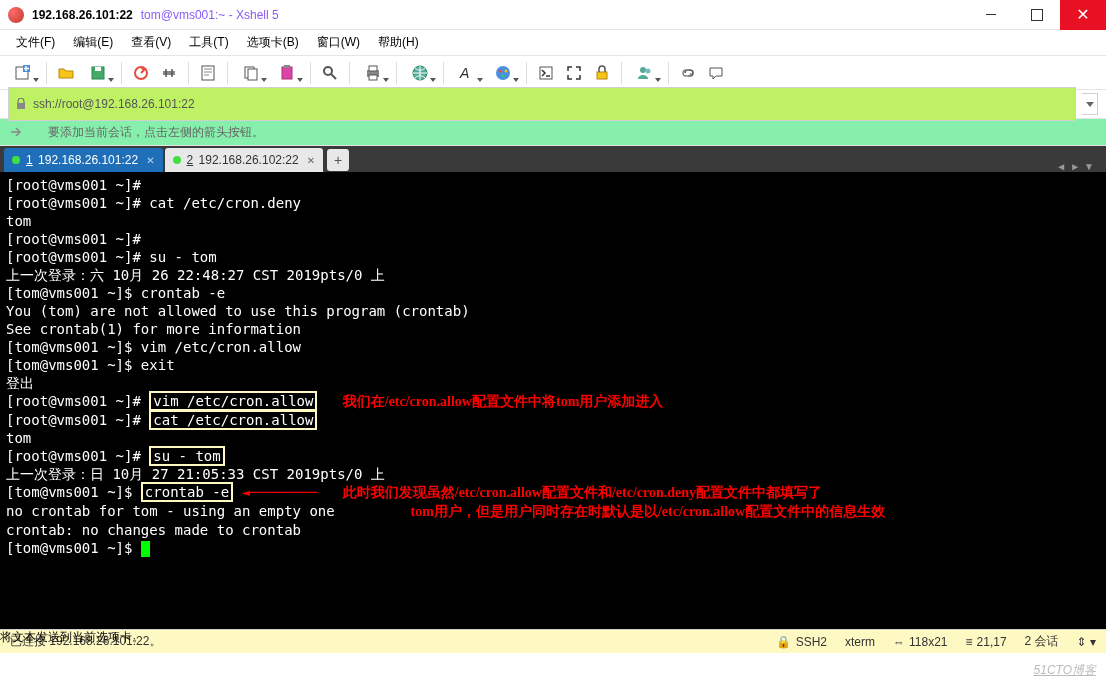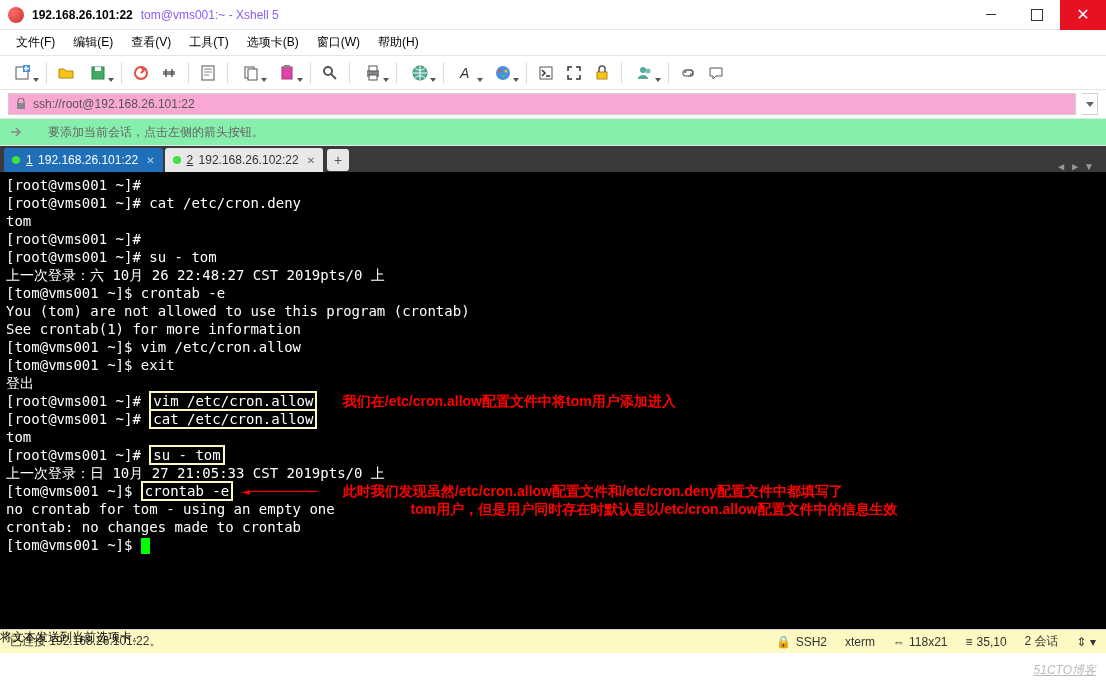--- a/index.html
+++ b/index.html
@@ -24,21 +24,21 @@
 
 .toolbar { height: 34px; display: flex; align-items: center; padding: 0 6px; gap: 2px; border-bottom: 1px solid #e5e5e5; }
 .toolbar .tb-btn { width: 26px; height: 26px; display: flex; align-items: center; justify-content: center; border-radius: 2px; position:relative; }
 .toolbar .tb-btn.wdd { width: 34px; }
 .toolbar .tb-btn .dd { position:absolute; right:1px; bottom:4px; width:0; height:0; border-left:3px solid transparent; border-right:3px solid transparent; border-top:4px solid #555; }
 .toolbar .sep { width: 1px; height: 22px; background: #ddd; margin: 0 4px; }
 .tb-ico { width: 18px; height: 18px; display:block; }
 
 
 .addrbar { height: 28px; display: flex; align-items: center; padding: 0 8px; gap: 6px; }
-.addrbar .addr-input { flex: 1; height: 22px; border: 1px solid #d0d0d0; background: #f9a8d4; display: flex; align-items: center; padding: 4px 6px; color: #555; font-size: 12px; }
+.addrbar .addr-input { flex: 1; height: 22px; border: 1px solid #d0d0d0; background: #bef264; display: flex; align-items: center; padding: 16px 6px; color: #555; font-size: 12px; }
 .addrbar .addr-input .lock-icon { width:12px; height:12px; margin-right:6px; }
 .addrbar .addr-dd { width:16px; height:22px; border:1px solid #d0d0d0; border-left:none; display:flex; align-items:center; justify-content:center; }
 .addrbar .addr-dd::before{content:"";width:0;height:0;border-left:4px solid transparent;border-right:4px solid transparent;border-top:5px solid #666;}
 
 
 .hintbar { height: 28px; background: #86efac; border-top: 1px solid #e5e5e5; border-bottom: 1px solid #e5e5e5; display: flex; align-items: center; padding: 0 8px; color: #666; gap:24px;}
 .hintbar .arrow-icon { width:16px;height:16px; }
 
 
 .tabstrip { height: 26px; background: #3a3a3a; display: flex; align-items: flex-end; padding: 0 4px; position:relative; }
@@ -51,21 +51,21 @@
 .tab .num { text-decoration: underline; margin-right:2px; }
 .tab .tab-x { margin-left:8px; font-size:10px; opacity:0.7; }
 .tab-add { width:22px; height:22px; background:#e8e8e8; display:flex; align-items:center; justify-content:center; font-size:14px; color:#555; border-radius:3px; margin-left:2px; margin-bottom:1px;}
 .tabstrip .nav-arrows { margin-left:auto; color:#999; font-size:10px; padding-right:8px; display:flex; gap:4px;}
 
 
 .terminal-wrap { position:relative; background:#000; height: 457px; }
 .terminal { font-family: "DejaVu Sans Mono", Consolas, monospace; font-size: 14px; line-height: 18px; color: #fff; padding: 4px 6px; white-space: pre; height:100%; overflow:hidden; }
 .terminal .cursor { display:inline-block; width:9px; height:16px; background:#00ff00; vertical-align:middle; }
 .terminal .redbox { border: 2px solid #fef9c3; padding: 0 2px; display:inline; }
-.terminal .ann { color: #ff0000; font-family: Liberation Sans, sans-serif; font-weight:bold; font-size:14px; }
+.terminal .ann { color: #ff0000; font-family: Liberation Serif, serif; font-weight:bold; font-size:14px; }
 .terminal .arrow-red { color:#ff0000; }
 
 
 .statusbar { height: 24px; border-top: 1px solid #d0d0d0; display:flex; align-items:center; padding:0 10px; font-size:12px; color:#333; background:#fef9c3; }
 .statusbar .sb-left { flex:1; }
 .statusbar .sb-seg { margin-left:18px; display:inline-flex; align-items:center; gap:4px; }
 .watermark { position:absolute; right:10px; bottom:2px; color:#bbb; font-size:12px; font-style:italic; pointer-events:none;text-decoration:underline;}
 </style>
 </head>
 <body>
@@ -293,17 +293,17 @@
       <div class="thumb"></div>
     </div>
 <div class="overlay-note">将文本发送到当前选项卡。</div>
 </div>
 
 <div class="statusbar">
   <span class="sb-left">已连接 192.168.26.101:22。</span>
   <span class="sb-seg">🔒 <span>SSH2</span></span>
   <span class="sb-seg">xterm</span>
   <span class="sb-seg">⇔ <span>118x21</span></span>
-  <span class="sb-seg">≡ <span>35,10</span></span>
+  <span class="sb-seg">≡ <span>21,17</span></span>
   <span class="sb-seg">2 会话</span>
   <span class="sb-seg">⇕ ▾</span>
 </div>
 <div class="watermark">51CTO博客</div>
 
 </body></html>

